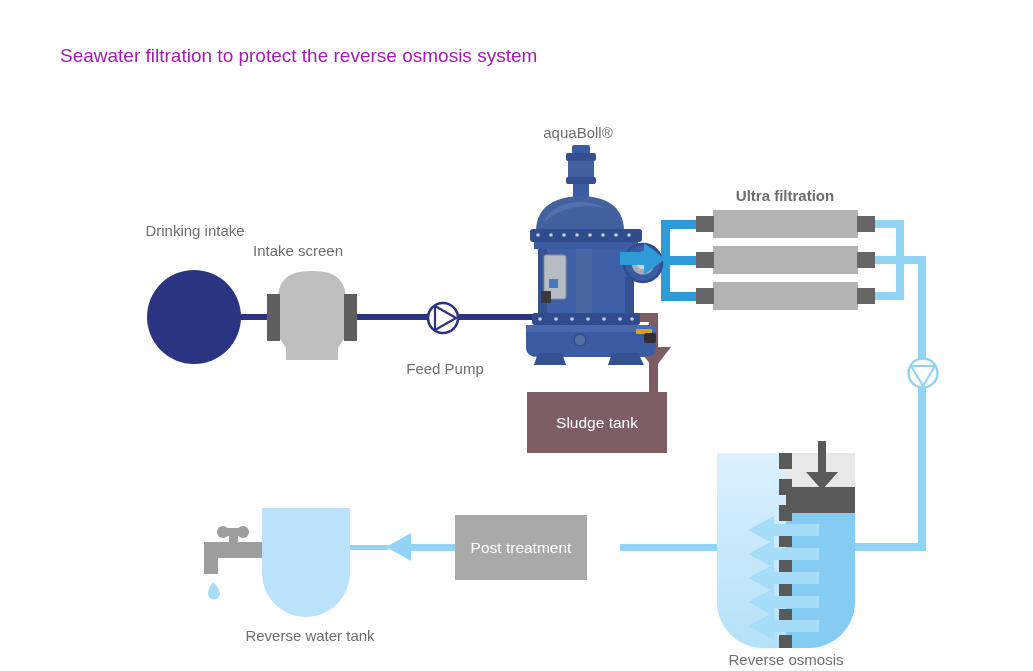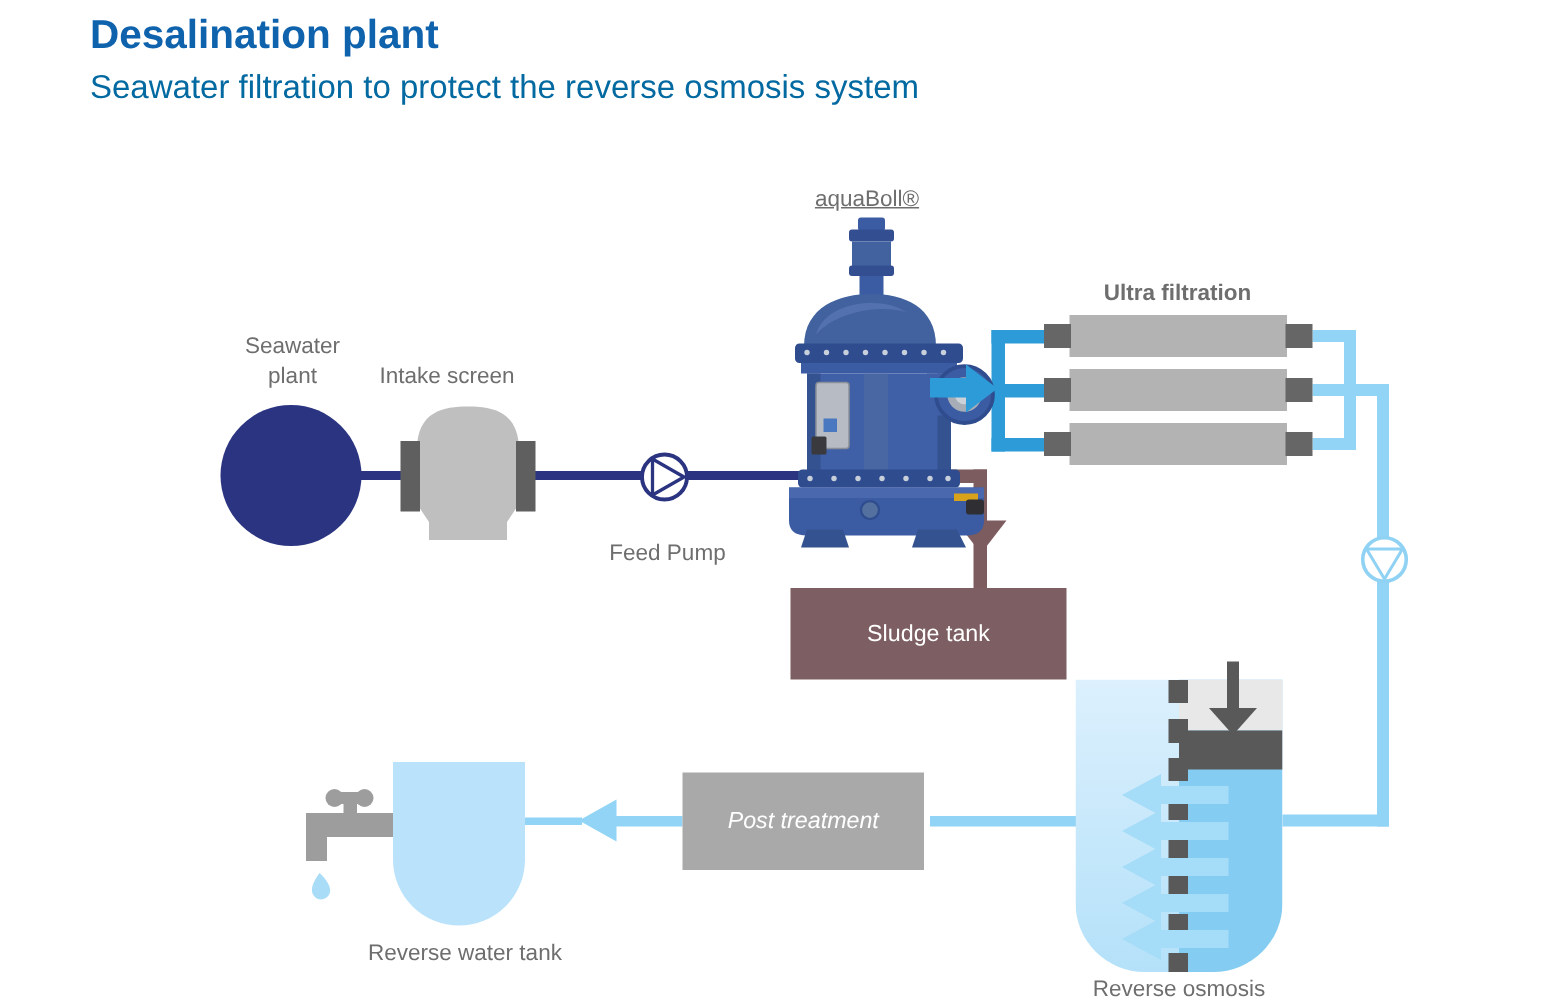--- a/index.html
+++ b/index.html
@@ -7,21 +7,21 @@
     position:relative;width:1033px;height:671px;background:#ffffff;
     font-family:"Liberation Sans", sans-serif;overflow:hidden;
   }
   .lbl{position:absolute;color:#6e6e6e;font-size:15px;line-height:1.3;text-align:center;z-index:5;}
   .pipe{position:absolute;z-index:1;}
   .node{position:absolute;z-index:2;}
   .title{
     position:absolute;left:60px;top:8px;color:#0f63ad;font-size:27px;font-weight:bold;z-index:5;
   }
   .subtitle{
-    position:absolute;left:60px;top:45px;color:#0369a1;font-size:22px;z-index:5;
+    position:absolute;left:60px;top:45px;color:#a21caf;font-size:19px;z-index:5;
   }
   .boxlabel{
     width:100%;height:100%;display:flex;align-items:center;justify-content:center;
     color:#ffffff;font-size:15.5px;
   }
   
   .sludge-arrow{
     position:absolute;left:637px;top:347px;width:0;height:0;z-index:2;
     border-left:17px solid transparent;border-right:17px solid transparent;
     border-top:22px solid #7d5c60;
@@ -64,21 +64,20 @@
     position:absolute;left:806px;top:472px;width:0;height:0;z-index:3;
     border-left:16px solid transparent;border-right:16px solid transparent;
     border-top:18px solid #595959;
   }
 </style>
 </head>
 <body>
 
 <div id="canvas">
 
-  <div class="title">Desalination plant</div>
   <div class="subtitle">Seawater filtration to protect the reverse osmosis system</div>
 
   <div class="pipe" style="left:238px;top:314px;width:325px;height:6px;background:#2b3480;"></div>
 
   <div class="pipe" style="left:620px;top:252px;width:26px;height:13px;background:#2d9bd7;z-index:3;"></div>
   <div class="feedout-arrowhead"></div>
   <div class="pipe" style="left:661px;top:220px;width:9px;height:81px;background:#2d9bd7;"></div>
   <div class="pipe" style="left:661px;top:220px;width:36px;height:9px;background:#2d9bd7;"></div>
   <div class="pipe" style="left:661px;top:256px;width:36px;height:9px;background:#2d9bd7;"></div>
   <div class="pipe" style="left:661px;top:292px;width:36px;height:9px;background:#2d9bd7;"></div>
@@ -92,37 +91,37 @@
 
   <div class="pipe" style="left:618px;top:313px;width:40px;height:9px;background:#7d5c60;"></div>
   <div class="pipe" style="left:649px;top:313px;width:9px;height:80px;background:#7d5c60;"></div>
   <div class="sludge-arrow"></div>
 
   <div class="pipe" style="left:620px;top:544px;width:100px;height:7px;background:#92d4f5;"></div>
   <div class="pipe" style="left:410px;top:544px;width:45px;height:7px;background:#92d4f5;"></div>
   <div class="toTank-arrowhead"></div>
   <div class="pipe" style="left:350px;top:545px;width:38px;height:5px;background:#92d4f5;"></div>
 
-  <div class="lbl" style="left:145px;top:221px;width:100px;">Seawater plant</div>
+  <div class="lbl" style="left:145px;top:221px;width:100px;">Drinking intake</div>
   <div class="node" style="left:147px;top:270px;width:94px;height:94px;border-radius:50%;background:#2b3480;"></div>
 
   <div class="lbl" style="left:228px;top:241px;width:140px;">Intake screen</div>
   <svg class="node" style="left:260px;top:266px;" width="104" height="104" viewBox="0 0 104 104">
     <path d="M 18 34 C 18 8 36 5 52 5 C 68 5 86 8 86 34 L 86 70 L 78 82 L 78 94 L 26 94 L 26 82 L 18 70 Z" fill="#bfbfbf"></path>
     <rect x="7" y="28" width="13" height="47" fill="#5f5f5f"></rect>
     <rect x="84" y="28" width="13" height="47" fill="#5f5f5f"></rect>
   </svg>
 
   <svg class="node" style="left:426px;top:301px;" width="34" height="34" viewBox="0 0 34 34">
     <circle cx="17" cy="17" r="15" fill="#ffffff" stroke="#2b3480" stroke-width="2.6"></circle>
     <polygon points="30,17 9,5 9,29" fill="#ffffff" stroke="#2b3480" stroke-width="2.2" stroke-linejoin="round"></polygon>
   </svg>
   <div class="lbl" style="left:395px;top:337px;width:100px;margin-top:22px;">Feed Pump</div>
 
-  <div class="lbl" style="left:518px;top:123px;width:120px;text-decoration:underline;">aquaBoll®</div>
+  <div class="lbl" style="left:518px;top:123px;width:120px;">aquaBoll®</div>
   <svg class="node" style="left:518px;top:143px;" width="150" height="225" viewBox="0 0 150 225">
 
     <rect x="54" y="2" width="18" height="9" rx="2" fill="#3b5ca2"></rect>
     <rect x="48" y="10" width="30" height="8" rx="2" fill="#334f92"></rect>
     <rect x="50" y="18" width="26" height="17" fill="#42629f"></rect>
     <rect x="48" y="34" width="30" height="7" rx="2" fill="#334f92"></rect>
     <rect x="55" y="41" width="16" height="14" fill="#3b5ca2"></rect>
 
     <path d="M 18 88 C 18 61 42 53 63 53 C 84 53 106 61 106 88 Z" fill="#42629f"></path>
     <path d="M 26 80 C 30 66 46 59 63 59 C 72 59 80 61 86 65 C 70 60 40 64 26 80 Z" fill="#5b78b5" opacity="0.7"></path>
@@ -185,21 +184,21 @@
   <div class="node" style="left:696px;top:288px;width:18px;height:16px;background:#666666;"></div>
   <div class="node" style="left:857px;top:216px;width:18px;height:16px;background:#666666;"></div>
   <div class="node" style="left:857px;top:252px;width:18px;height:16px;background:#666666;"></div>
   <div class="node" style="left:857px;top:288px;width:18px;height:16px;background:#666666;"></div>
 
   <svg class="node" style="left:906px;top:356px;z-index:3;" width="34" height="34" viewBox="0 0 34 34">
     <circle cx="17" cy="17" r="14.5" fill="#ffffff" stroke="#8fd2f4" stroke-width="2.4"></circle>
     <polygon points="17,30 5,10 29,10" fill="#ffffff" stroke="#8fd2f4" stroke-width="2" stroke-linejoin="round"></polygon>
   </svg>
 
-  <div class="node" style="left:527px;top:392px;width:184px;height:61px;background:#7d5f63;">
+  <div class="node" style="left:527px;top:392px;width:140px;height:61px;background:#7d5f63;">
     <div class="boxlabel">Sludge tank</div>
   </div>
 
   <div class="ro-wrap">
     <div class="ro-left"></div>
     <div class="ro-right"></div>
     <div class="ro-piston-light"></div>
     <div class="ro-piston-dark"></div>
     <div class="ro-membrane"></div>
     <div class="ro-arrow" style="top:63px;">
@@ -220,21 +219,21 @@
       </div>
     <div class="ro-arrow" style="top:159px;">
         <div class="head"></div>
         <div class="tail"></div>
       </div>
   </div>
   <div class="ro-downarrow-stem"></div>
   <div class="ro-downarrow-head"></div>
   <div class="lbl" style="left:710px;top:650px;width:152px;">Reverse osmosis</div>
 
-  <div class="node" style="left:455px;top:515px;width:161px;height:65px;background:#a9a9a9;font-style:italic;">
+  <div class="node" style="left:455px;top:515px;width:132px;height:65px;background:#a9a9a9;">
     <div class="boxlabel">Post treatment</div>
   </div>
 
   <div class="node" style="left:262px;top:508px;width:88px;height:109px;background:#bae3fb;border-radius:0 0 44px 44px;"></div>
   <div class="lbl" style="left:230px;top:626px;width:160px;">Reverse water tank</div>
 
   <svg class="node" style="left:200px;top:524px;z-index:3;" width="64" height="82" viewBox="0 0 64 82">
     <circle cx="23" cy="8" r="6" fill="#9d9d9d"></circle>
     <circle cx="43" cy="8" r="6" fill="#9d9d9d"></circle>
     <rect x="23" y="4" width="20" height="8" fill="#9d9d9d"></rect>

